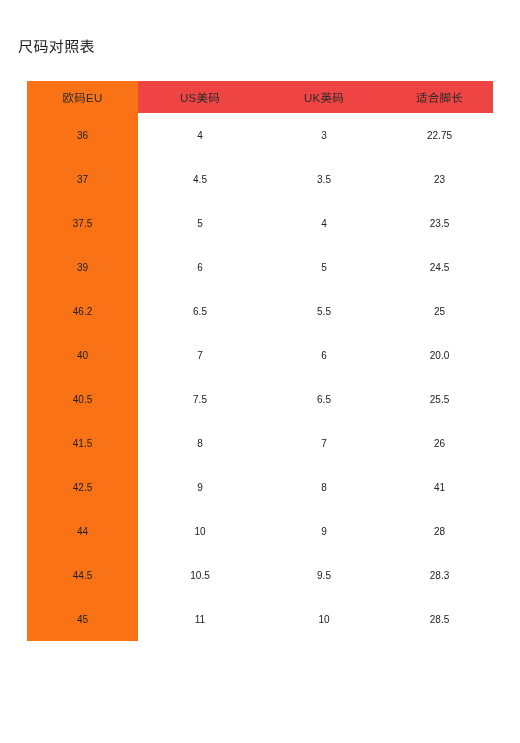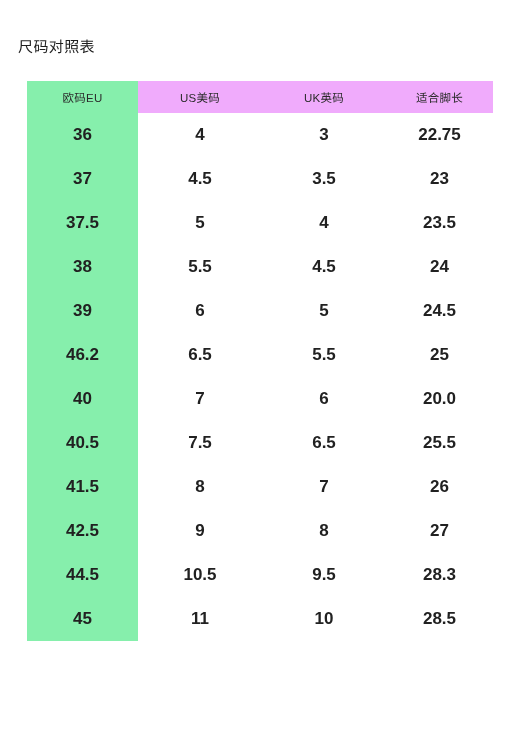--- a/index.html
+++ b/index.html
@@ -48,47 +48,47 @@
     table-layout: fixed;
   }
 
   .size-table col.c-eu   { width: 111px; }
   .size-table col.c-us   { width: 124px; }
   .size-table col.c-uk   { width: 124px; }
   .size-table col.c-foot { width: 107px; }
 
   .size-table thead th {
     height: 32px;
-    background: #f0abfc;
+    background: #ef4444;
     font-size: 11.5px;
     font-weight: 400;
     color: #2b2b2b;
     text-align: center;
     vertical-align: middle;
     letter-spacing: 0.3px;
     padding: 0;
     white-space: nowrap;
   }
 
   .size-table tbody td {
     height: 44px;
-    font-size: 17px;
-    font-weight: bold;
+    font-size: 10px;
+    font-weight: normal;
     color: #212121;
     text-align: center;
     vertical-align: middle;
     padding: 0;
     background: #ffffff;
     white-space: nowrap;
   }
 
   
   .size-table tbody td.col-eu,
   .size-table thead th.col-eu {
-    background: #86efac;
+    background: #f97316;
   }
 </style>
 </head>
 <body>
 
 <div class="page">
 
   <div class="page-title">尺码对照表</div>
 
   <table class="size-table">
@@ -119,26 +119,20 @@
           <td>3.5</td>
           <td>23</td>
         </tr>
         <tr>
           <td class="col-eu">37.5</td>
           <td>5</td>
           <td>4</td>
           <td>23.5</td>
         </tr>
         <tr>
-          <td class="col-eu">38</td>
-          <td>5.5</td>
-          <td>4.5</td>
-          <td>24</td>
-        </tr>
-        <tr>
           <td class="col-eu">39</td>
           <td>6</td>
           <td>5</td>
           <td>24.5</td>
         </tr>
         <tr>
           <td class="col-eu">46.2</td>
           <td>6.5</td>
           <td>5.5</td>
           <td>25</td>
@@ -158,21 +152,27 @@
         <tr>
           <td class="col-eu">41.5</td>
           <td>8</td>
           <td>7</td>
           <td>26</td>
         </tr>
         <tr>
           <td class="col-eu">42.5</td>
           <td>9</td>
           <td>8</td>
-          <td>27</td>
+          <td>41</td>
+        </tr>
+        <tr>
+          <td class="col-eu">44</td>
+          <td>10</td>
+          <td>9</td>
+          <td>28</td>
         </tr>
         <tr>
           <td class="col-eu">44.5</td>
           <td>10.5</td>
           <td>9.5</td>
           <td>28.3</td>
         </tr>
         <tr>
           <td class="col-eu">45</td>
           <td>11</td>

